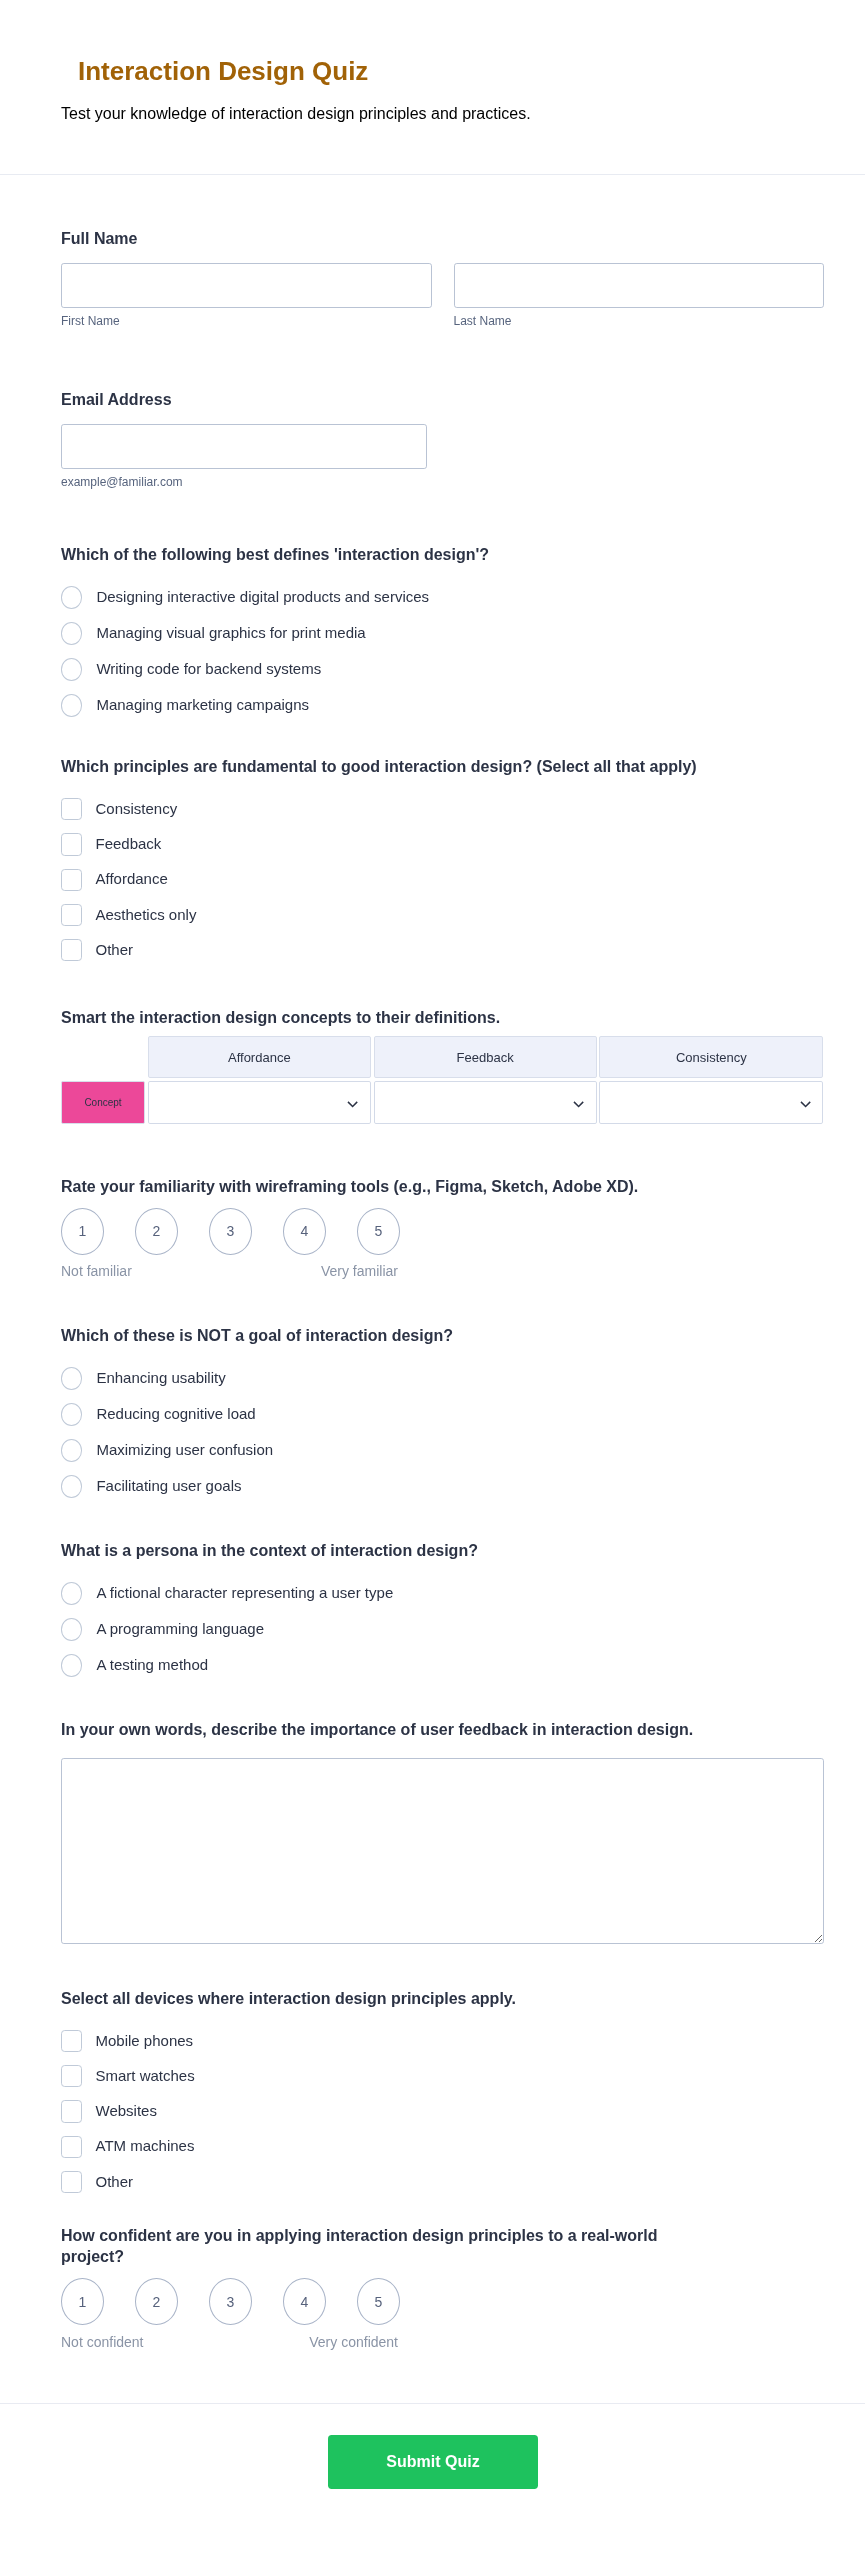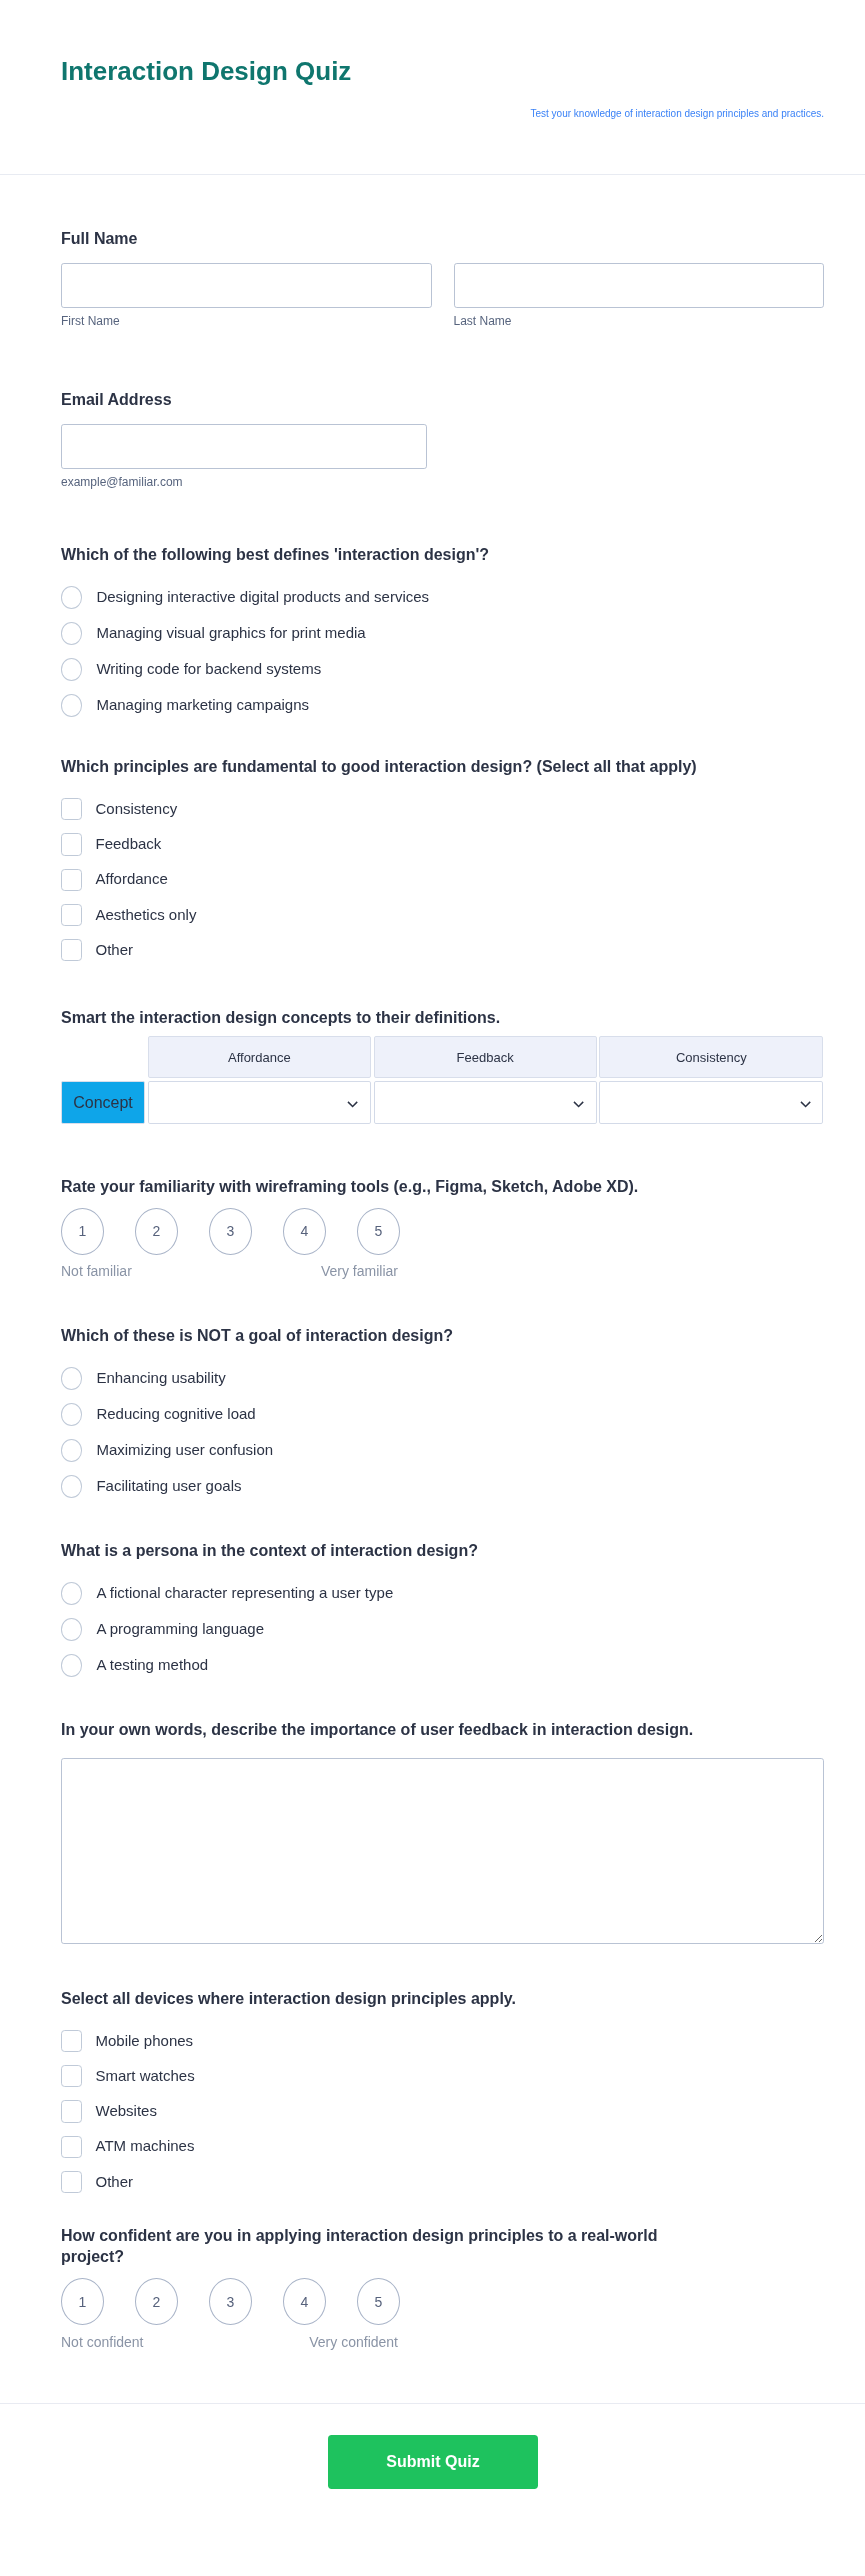--- a/index.html
+++ b/index.html
@@ -4,22 +4,22 @@
 <style>
   * { margin:0; padding:0; box-sizing:border-box; }
   html,body { background:#ffffff; }
   body {
     width:866px;
     font-family:"Liberation Sans","DejaVu Sans",sans-serif;
     color:#2C3345;
   }
   
   .header { padding:56px 42px 0 61px; height:175px; border-bottom:0.9px solid #E8EBF2; }
-  .form-title { font-size:26px; font-weight:700; color:#0f766e; line-height:30px; }
-  .form-subtitle { margin-top:18.6px; font-size:10px; color:#3b82f6; line-height:17px;text-align:right; }
+  .form-title { font-size:26px; font-weight:700; color:#a16207; line-height:30px;margin-left:17px; }
+  .form-subtitle { margin-top:18.6px; font-size:16px; color:#000000; line-height:17px; }
 
   
   .content { padding:54px 42px 0 61px; }
   .q-label { font-size:16px; font-weight:600; color:#2C3345; line-height:20.5px; }
 
   
   .name-row { display:flex; gap:22px; margin-top:13px; }
   .name-col { flex:1; }
   .text-input {
     width:100%; height:45px; border:0.9px solid #B9C3D4; border-radius:2.8px;
@@ -42,22 +42,22 @@
   .option-text { margin-left:14px; font-size:15px; color:#2C3345; line-height:18.6px; }
 
   
   .matrix { margin-top:7.4px; display:grid; grid-template-columns:84px 223px 223px 224px; gap:2.8px; }
   .matrix-corner { }
   .matrix-head {
     height:42px; background:#EEF1FA; border:0.9px solid #D8DEEB; border-radius:1.9px;
     display:flex; align-items:center; justify-content:center; font-size:13px; color:#2C3345;
   }
   .matrix-rowlabel {
-    height:43px; background:#0ea5e9; border:0.9px solid #D8DEEB; border-radius:1.9px;
-    display:flex; align-items:center; justify-content:center; font-size:16px; color:#2C3345;
+    height:43px; background:#ec4899; border:0.9px solid #D8DEEB; border-radius:1.9px;
+    display:flex; align-items:center; justify-content:center; font-size:10px; color:#2C3345;
   }
   .matrix-select {
     height:43px; background:#fff; border:0.9px solid #D3DAE8; border-radius:1.9px;
     position:relative; cursor:pointer;
   }
   .matrix-select .chev { position:absolute; right:11.2px; top:50%; transform:translateY(-50%); }
 
   
   .scale-row { display:flex; gap:31px; margin-top:10.2px; }
   .scale-circle {

